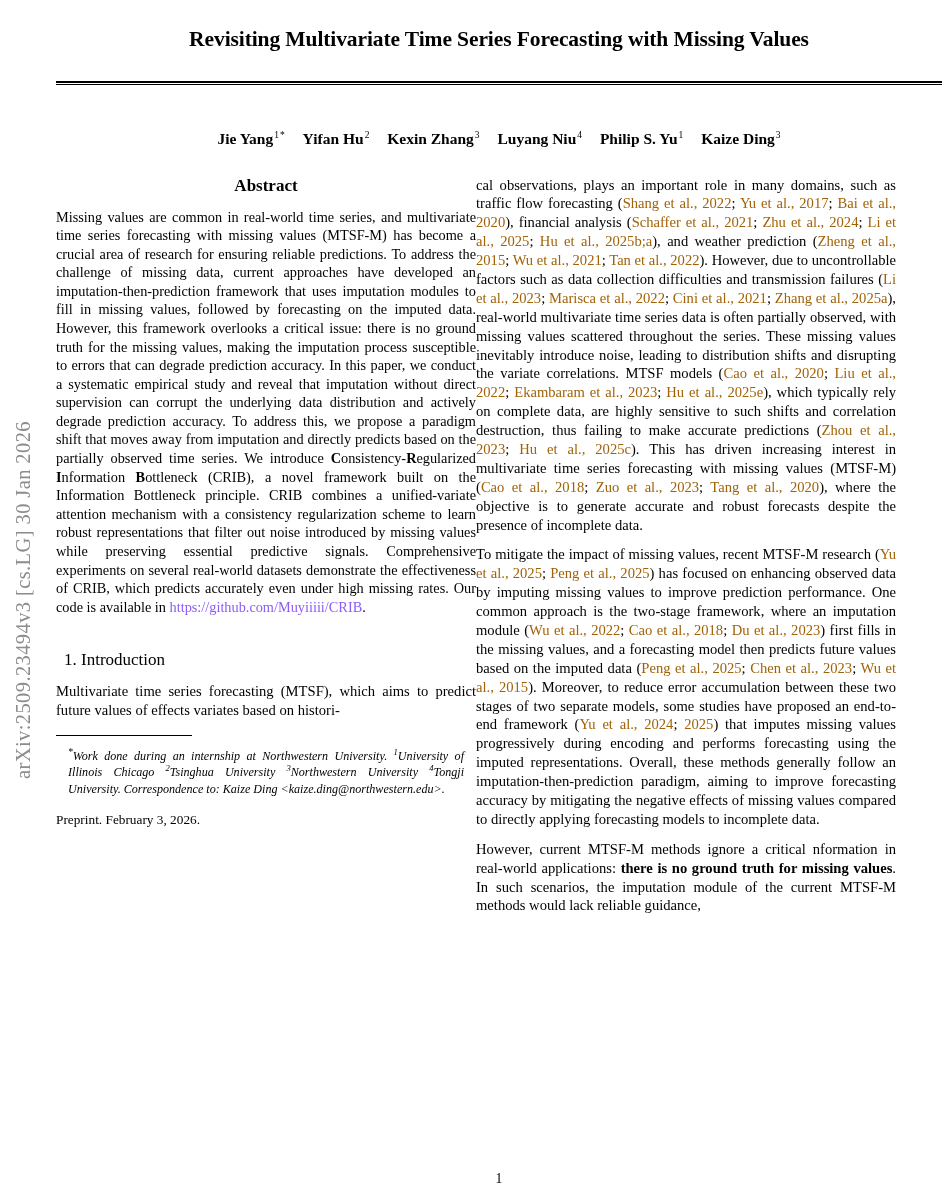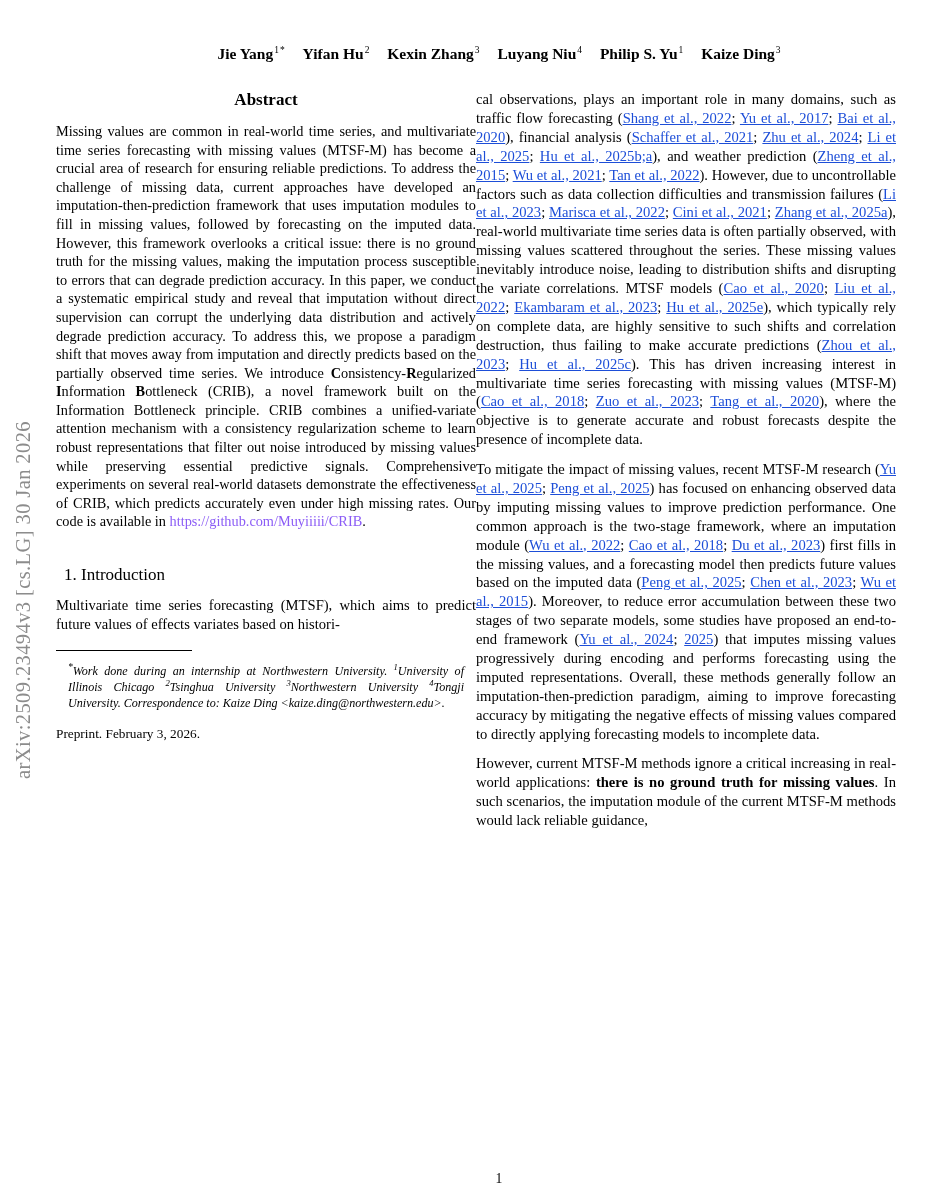--- a/index.html
+++ b/index.html
@@ -110,21 +110,21 @@
     margin: 0;
     font-size: 14.6px;
     line-height: 1.295;
     text-align: justify;
     text-justify: inter-word;
     hyphens: manual;
   }
   p.body-text + p.body-text { margin-top: 11px; }
   .abs p.body-text { font-size: 14.3px; line-height: 1.3; }
 
-  .cite { color: #1d4ed8; text-decoration: underline; }
+  .cite { color: #a16207; }
   a.cite-link { color: #8b5cf6; text-decoration: none; }
   .bf { font-weight: bold; }
 
   #intro-head { margin-top: 34px; margin-bottom: 11px; }
 
   
   #footnote-block { margin-top: 16px; }
   #footnote-rule {
     width: 136px;
     height: 1px;
@@ -161,20 +161,28 @@
 </style>
 </head>
 <body>
 
 <div id="arxiv-stamp">
   <div class="arxiv-text">arXiv:2509.23494v3  [cs.LG]  30 Jan 2026</div>
 </div>
 
 <div id="page">
 
+  <div id="title-block">
+    <h1 id="paper-title">Revisiting Multivariate Time Series Forecasting with Missing Values</h1>
+    <div class="title-rule-wrap">
+      <div class="rule-thick"></div>
+      <div class="rule-gap"></div>
+      <div class="rule-thin"></div>
+    </div>
+  </div>
 
   <div id="author-line">
     <span class="author"><span>Jie Yang</span><sup>1</sup><sup>*</sup></span>
     <span class="author"><span>Yifan Hu</span><sup>2</sup></span>
     <span class="author"><span>Kexin Zhang</span><sup>3</sup></span>
     <span class="author"><span>Luyang Niu</span><sup>4</sup></span>
     <span class="author"><span>Philip S. Yu</span><sup>1</sup></span>
     <span class="author"><span>Kaize Ding</span><sup>3</sup></span>
   </div>
 
@@ -198,19 +206,19 @@
       </div>
 
     </div>
 
     <div class="col" id="col-right">
 
       <p class="body-text"><span>cal observations, plays an important role in many domains, such as traffic flow forecasting (</span><span class="cite">Shang et al., 2022</span><span>; </span><span class="cite">Yu et al., 2017</span><span>; </span><span class="cite">Bai et al., 2020</span><span>), financial analysis (</span><span class="cite">Schaffer et al., 2021</span><span>; </span><span class="cite">Zhu et al., 2024</span><span>; </span><span class="cite">Li et al., 2025</span><span>; </span><span class="cite">Hu et al., 2025b;a</span><span>), and weather prediction (</span><span class="cite">Zheng et al., 2015</span><span>; </span><span class="cite">Wu et al., 2021</span><span>; </span><span class="cite">Tan et al., 2022</span><span>). However, due to uncontrollable factors such as data collection difficulties and transmission failures (</span><span class="cite">Li et al., 2023</span><span>; </span><span class="cite">Marisca et al., 2022</span><span>; </span><span class="cite">Cini et al., 2021</span><span>; </span><span class="cite">Zhang et al., 2025a</span><span>), real-world multivariate time series data is often partially observed, with missing values scattered throughout the series. These missing values inevitably introduce noise, leading to distribution shifts and disrupting the variate correlations. MTSF models (</span><span class="cite">Cao et al., 2020</span><span>; </span><span class="cite">Liu et al., 2022</span><span>; </span><span class="cite">Ekambaram et al., 2023</span><span>; </span><span class="cite">Hu et al., 2025e</span><span>), which typically rely on complete data, are highly sensitive to such shifts and correlation destruction, thus failing to make accurate predictions (</span><span class="cite">Zhou et al., 2023</span><span>; </span><span class="cite">Hu et al., 2025c</span><span>). This has driven increasing interest in multivariate time series forecasting with missing values (MTSF-M) (</span><span class="cite">Cao et al., 2018</span><span>; </span><span class="cite">Zuo et al., 2023</span><span>; </span><span class="cite">Tang et al., 2020</span><span>), where the objective is to generate accurate and robust forecasts despite the presence of incomplete data.</span></p>
 
       <p class="body-text"><span>To mitigate the impact of missing values, recent MTSF-M research (</span><span class="cite">Yu et al., 2025</span><span>; </span><span class="cite">Peng et al., 2025</span><span>) has focused on enhancing observed data by imputing missing values to improve prediction performance. One common approach is the two-stage framework, where an imputation module (</span><span class="cite">Wu et al., 2022</span><span>; </span><span class="cite">Cao et al., 2018</span><span>; </span><span class="cite">Du et al., 2023</span><span>) first fills in the missing values, and a forecasting model then predicts future values based on the imputed data (</span><span class="cite">Peng et al., 2025</span><span>; </span><span class="cite">Chen et al., 2023</span><span>; </span><span class="cite">Wu et al., 2015</span><span>). Moreover, to reduce error accumulation between these two stages of two separate models, some studies have proposed an end-to-end framework (</span><span class="cite">Yu et al., 2024</span><span>; </span><span class="cite">2025</span><span>) that imputes missing values progressively during encoding and performs forecasting using the imputed representations. Overall, these methods generally follow an imputation-then-prediction paradigm, aiming to improve forecasting accuracy by mitigating the negative effects of missing values compared to directly applying forecasting models to incomplete data.</span></p>
 
-      <p class="body-text"><span>However, current MTSF-M methods ignore a critical increasing in real-world applications: </span><span class="bf">there is no ground truth for missing values</span><span>. In such scenarios, the imputation module of the current MTSF-M methods would lack reliable guidance,</span></p>
+      <p class="body-text"><span>However, current MTSF-M methods ignore a critical nformation in real-world applications: </span><span class="bf">there is no ground truth for missing values</span><span>. In such scenarios, the imputation module of the current MTSF-M methods would lack reliable guidance,</span></p>
 
     </div>
   </div>
 
   <div id="page-number">1</div>
 </div>
 
 </body></html>

